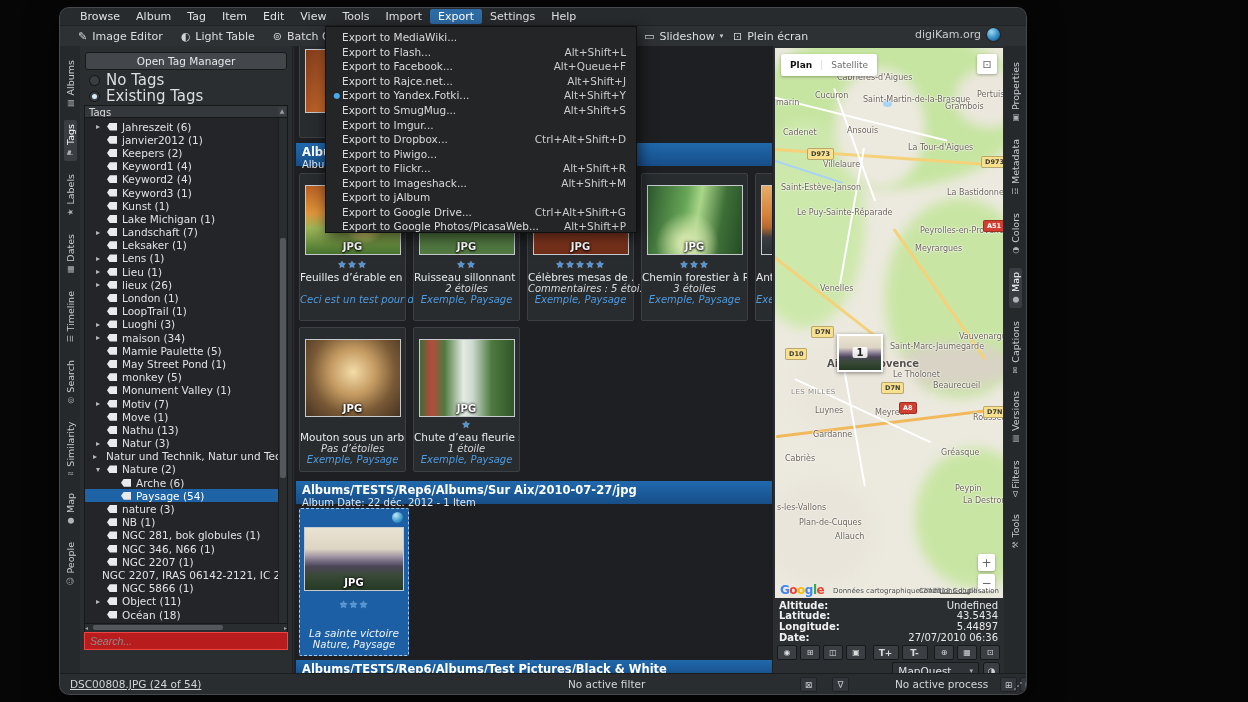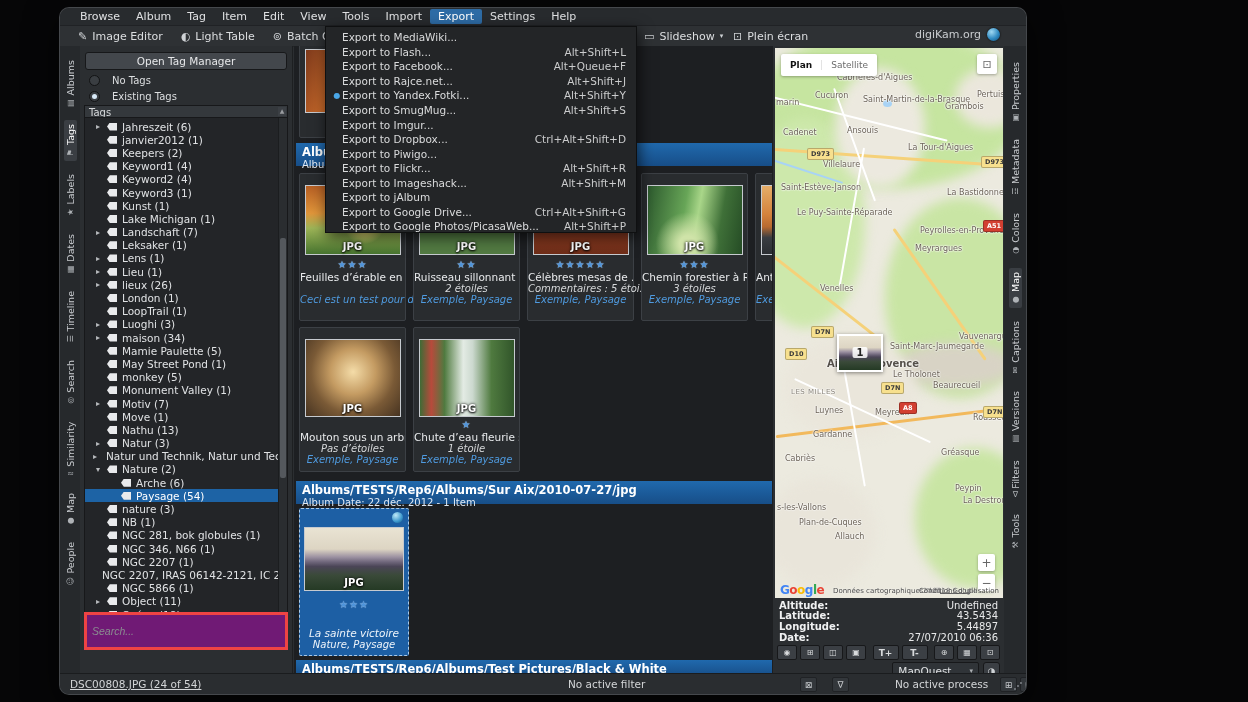--- a/index.html
+++ b/index.html
@@ -22,37 +22,37 @@
   
   .lstrip{position:absolute;left:0;top:38px;width:20px;bottom:20px;background:#26292c;display:flex;flex-direction:column;align-items:center;gap:9px;padding-top:10px;box-sizing:border-box;}
   .vtab{writing-mode:vertical-rl;transform:rotate(180deg);color:#c9ccd0;font-size:9.5px;display:flex;align-items:center;gap:3px;padding:4px 1px;border-radius:2px;}
   .vtab .vicon{font-size:8px;transform:rotate(90deg);color:#aeb2b6;}
   .vtab.sel{background:#3a3e43;color:#fff;}
   .rstrip{position:absolute;right:0;top:38px;width:22px;bottom:20px;background:#26292c;display:flex;flex-direction:column;align-items:center;gap:9px;padding-top:12px;box-sizing:border-box;}
   
   .lpanel{position:absolute;left:20px;top:38px;width:213px;bottom:20px;background:#2b2e31;border-right:1px solid #1d1f21;box-sizing:border-box;}
   .btn{position:absolute;left:5px;top:6px;right:5px;height:16px;background:#43474c;border:1px solid #17181a;border-radius:3px;
        color:#e6e7e9;font-size:10.5px;display:flex;align-items:center;justify-content:center;}
-  .radio{position:absolute;left:9px;height:12px;display:flex;align-items:center;gap:12px;color:#dddfe1;font-size:10px;text-align:center;}
+  .radio{position:absolute;left:9px;height:12px;display:flex;align-items:center;gap:6px;color:#dddfe1;font-size:15px;text-align:center;}
   .rdot{width:9px;height:9px;border-radius:50%;border:1px solid #121314;background:#3a3e42;position:relative;}
   .rdot.on:after{content:"";position:absolute;left:2px;top:2px;width:5px;height:5px;border-radius:50%;background:#d7e8f6;}
   .treehead{position:absolute;left:4px;right:4px;top:59px;height:12px;background:#34383c;border:1px solid #17181a;color:#d8dadc;font-size:10px;padding-left:4px;display:flex;align-items:center;}
   .tree{position:absolute;left:4px;right:4px;top:71px;bottom:49px;background:#232528;border:1px solid #17181a;overflow:hidden;}
   .trow{height:13.2px;display:flex;align-items:center;color:#e0e2e4;font-size:10.5px;padding-left:22px;white-space:nowrap;}
   .trow.ind1{padding-left:36px;}
   .trow.sel{background:#1d63a5;color:#fff;}
   .tw{width:10px;margin-left:-14px;margin-right:4px;color:#b7babd;font-size:8px;text-align:center;}
   .tagico{display:inline-block;width:10px;height:8px;background:#e9eaec;margin-right:5px;
           clip-path:polygon(0 50%,28% 0,100% 0,100% 100%,28% 100%);}
   .vsc{position:absolute;right:0;top:0;bottom:0;width:8px;background:#2a2d30;border-left:1px solid #1b1d1f;}
   .vsc .th{position:absolute;left:1px;width:6px;background:#54585d;border-radius:2px;}
   .hsc{position:absolute;left:4px;right:4px;bottom:41px;height:8px;background:#2a2d30;border:1px solid #17181a;}
   .hsc .th{position:absolute;top:1px;height:5px;background:#54585d;border-radius:2px;}
   .arr{color:#9a9da1;font-size:6px;line-height:8px;text-align:center;}
-  .search{position:absolute;left:4px;right:4px;bottom:24px;height:15px;background:#701a75;border:3px solid #ef4444;color:#dfe0e2;font-size:10.5px;padding:16px 5px;box-sizing:border-box;}
+  .search{position:absolute;left:4px;right:4px;bottom:24px;height:15px;background:#b91c1c;border:1px solid #ef4444;color:#dfe0e2;font-size:10.5px;padding:8px 5px;box-sizing:border-box;}
   .search::placeholder{color:#8a8d90;font-style:italic;}
   
   .main{position:absolute;left:234px;top:38px;width:638px;bottom:20px;background:#1d1f22;overflow:hidden;}
   .mainsc{position:absolute;right:0;top:0;bottom:0;width:9px;background:#26292c;border-left:1px solid #17181a;}
   .mainsc .th{position:absolute;left:1px;width:7px;top:12px;height:290px;background:#505459;border-radius:2px;}
   .banner{position:absolute;left:2px;right:11px;background:linear-gradient(180deg,#2069ad,#174e88);color:#fff;padding:2px 6px;box-sizing:border-box;}
   .banner .t1{font-size:11.5px;font-weight:bold;white-space:nowrap;}
   .banner .t2{font-size:10px;color:#dfe9f4;white-space:nowrap;}
   .tile{position:absolute;width:107px;height:148px;background:#292c2f;border:1px solid #3c4045;border-radius:2px;box-sizing:border-box;text-align:center;}
   .ph{width:96px;height:70px;margin:11px auto 0;border:1px solid #c6cacf;position:relative;box-sizing:border-box;}

